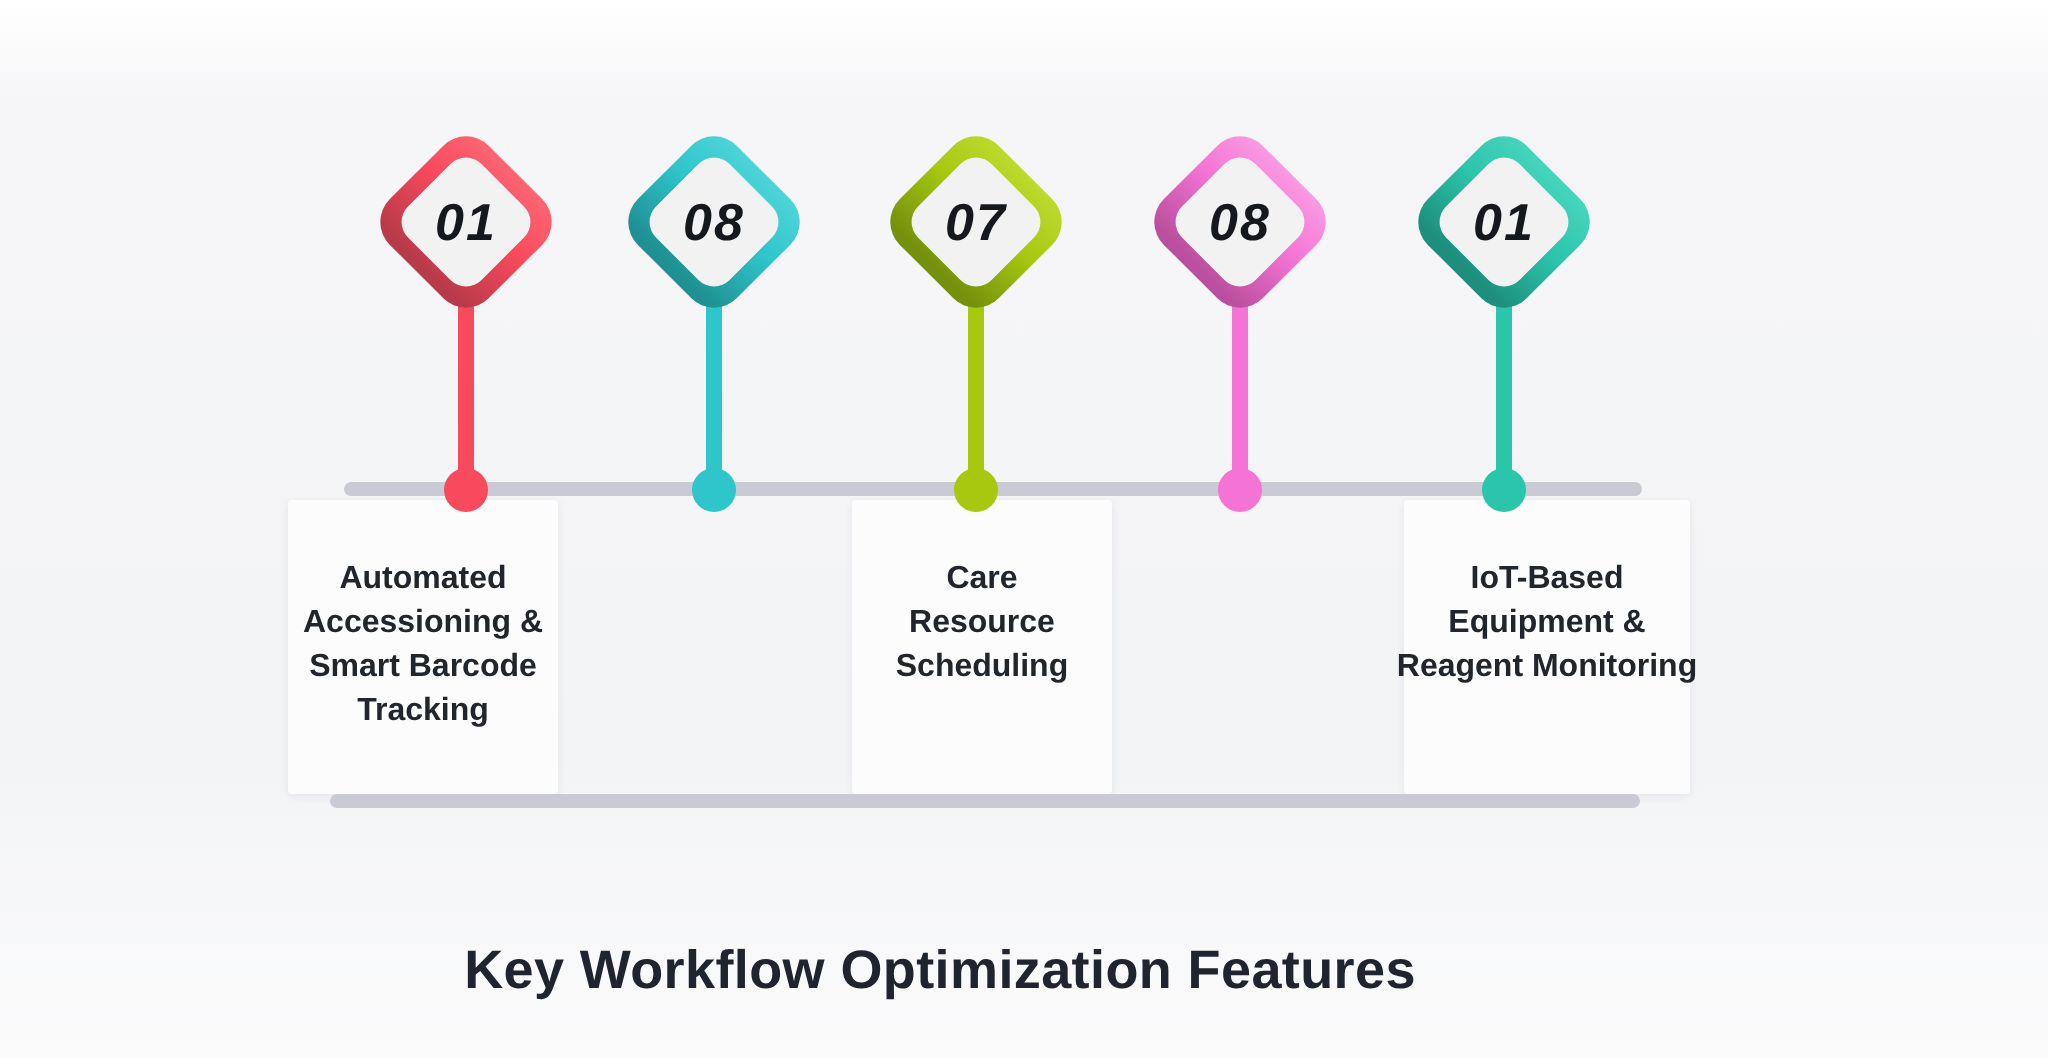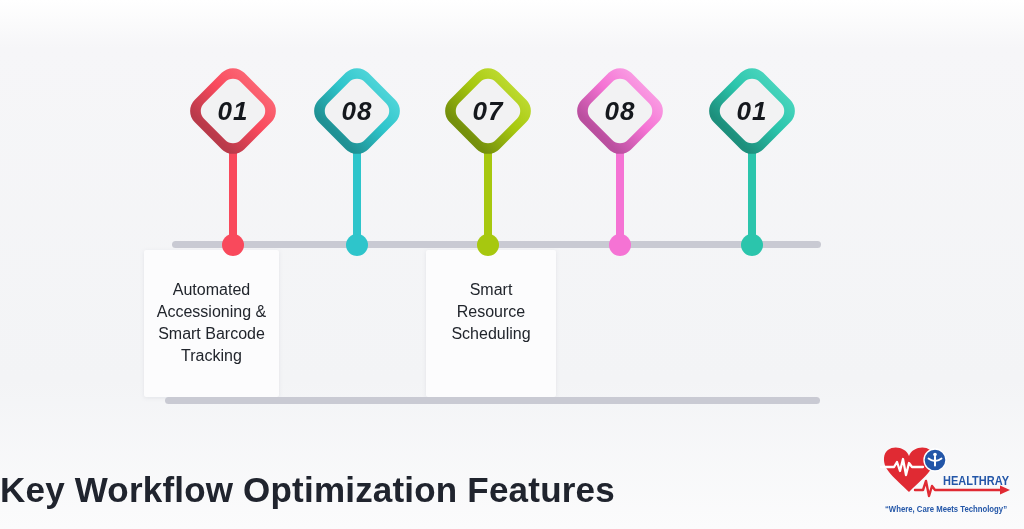--- a/index.html
+++ b/index.html
@@ -32,25 +32,25 @@
   .dnumber{ position:absolute; left:15px; top:76px; width:70px; height:70px; z-index:4;
     display:flex; align-items:center; justify-content:center;
     font-size:26px; font-weight:700; letter-spacing:1px; color:#15181d;font-style:italic; }
 
   
   .card{ position:absolute; top:250px; height:147px; background:var(--card-bg,#FCFCFD);
     border-radius:2px; box-shadow:0 1px 4px rgba(160,165,180,0.20); z-index:1; }
   .c0{left:144px;width:135px}.c1{left:285px;width:135px}.c2{left:426px;width:130px}
   .c3{left:562px;width:134px}.c4{left:702px;width:143px}
   .card-label{ margin:29px -13px 0; text-align:center; white-space:pre-line;
-    font-size:16px; line-height:22px; font-weight:400; color:var(--label-color,#21252C); }
+    font-size:16px; line-height:22px; font-weight:700; color:var(--label-color,#21252C); }
 
   
-  .page-title{ position:absolute; top:470px; left:0; width:940px; text-align:left;
-    font-size:35px; font-weight:700; letter-spacing:0.2px; color:var(--title-color,#20242E); }
+  .page-title{ position:absolute; top:470px; left:0; width:940px; text-align:center;
+    font-size:27px; font-weight:700; letter-spacing:0.2px; color:var(--title-color,#20242E); }
 
   
   .logo{ position:absolute; left:877px; top:440px; width:135px; height:84px; z-index:5; }
   .logo svg{ display:block; width:135px; height:84px; overflow:visible; }
   .fill-red{ fill:var(--brand-red,#E02A33); }
   .stroke-red{ stroke:var(--brand-red,#E02A33); }
   .fill-blue{ fill:var(--brand-blue,#2356A8); }
   .brand-name-text{ font-family:"Liberation Sans",sans-serif; font-weight:700; font-size:12.5px; }
   .brand-tagline-text{ font-family:"Liberation Sans",sans-serif; font-weight:700; font-size:8.4px; }
 </style>
@@ -107,45 +107,26 @@
     <div class="dnumber">01</div>
   </div>
 
   <div class="card c0">
     <div class="card-label">Automated
 Accessioning &amp;
 Smart Barcode
 Tracking</div>
   </div>
   <div class="card c2">
-    <div class="card-label">Smart
+    <div class="card-label">Care
 Resource
 Scheduling</div>
+  </div>
+  <div class="card c4">
+    <div class="card-label">IoT-Based
+Equipment &amp;
+Reagent Monitoring</div>
   </div>
 
   <div class="page-title">Key Workflow Optimization Features</div>
 
-  <div class="logo">
-    <svg viewBox="0 0 135 84" xmlns="http://www.w3.org/2000/svg">
-
-      <path class="fill-red" d="M32 16 C28 5, 8 4, 7 18 C6 30, 18 38, 32 52 C46 38, 58 30, 57 18 C56 4, 36 5, 32 16 Z"></path>
-
-      <polyline points="4,27 17,27 20,22 23,31 26,19 29,35 32,23 35,27 46,27" fill="none" stroke="#ffffff" stroke-width="2.3" stroke-linejoin="round" stroke-linecap="round"></polyline>
-
-      <g>
-        <circle cx="58" cy="20" r="11" class="fill-blue" stroke="#ffffff" stroke-width="1.4"></circle>
-        <circle cx="58" cy="14.5" r="1.8" fill="#ffffff"></circle>
-        <rect x="57" y="15.5" width="2" height="11" rx="1" fill="#ffffff"></rect>
-        <path d="M51.5 18.5 Q58 23.5 64.5 18.5" fill="none" stroke="#ffffff" stroke-width="1.8" stroke-linecap="round"></path>
-      </g>
-
-      <text x="66" y="45" class="fill-blue brand-name-text" textLength="66" lengthAdjust="spacingAndGlyphs">HEALTHRAY</text>
-
-      <g>
-        <polyline points="38,50 46,50 49,41 52,56 55,46 58,50 123,50" fill="none" class="stroke-red" stroke-width="2.4" stroke-linejoin="round" stroke-linecap="round"></polyline>
-        <path d="M123 45.5 L133 50 L123 54.5 Z" class="fill-red"></path>
-      </g>
-
-      <text x="8" y="72" class="fill-blue brand-tagline-text" textLength="122" lengthAdjust="spacingAndGlyphs">“Where, Care Meets Technology”</text>
-    </svg>
-  </div>
 
 </div>
 
 </body></html>

